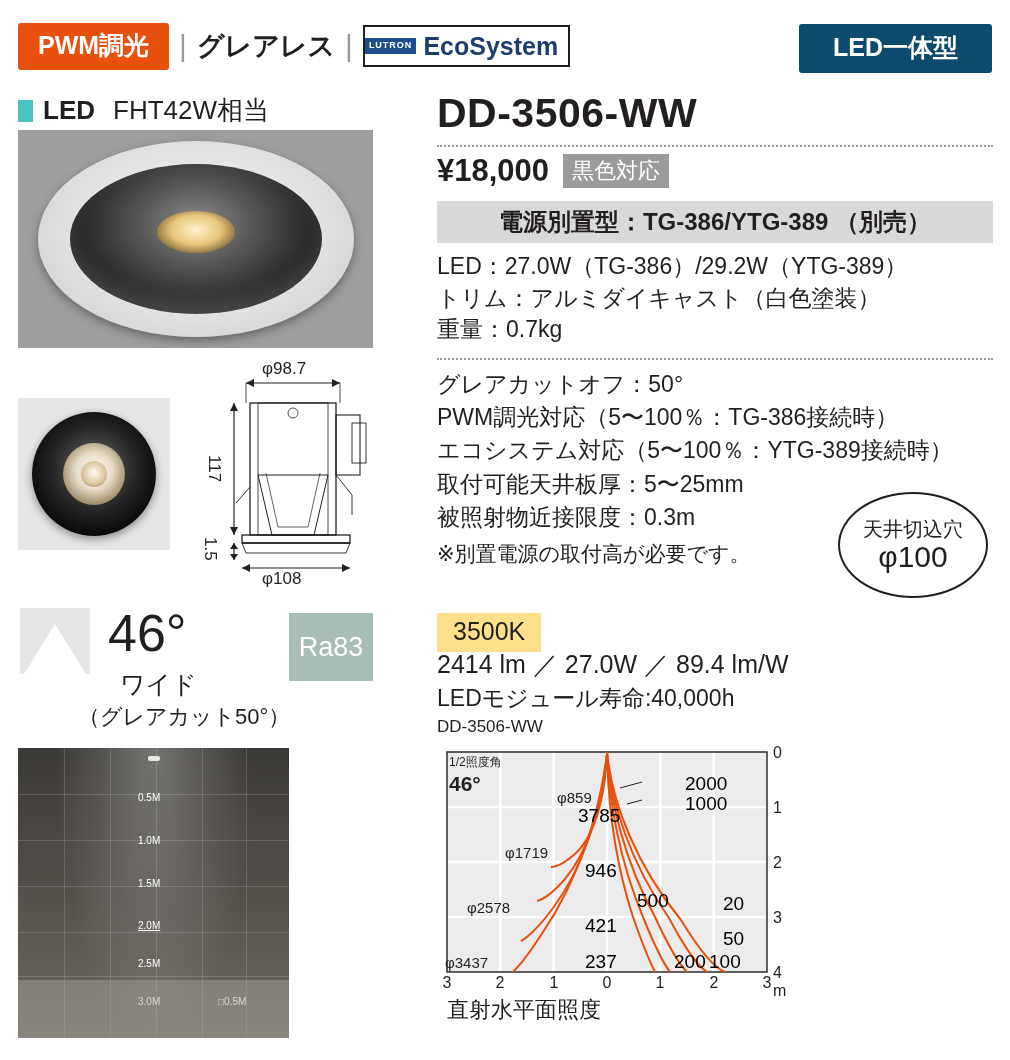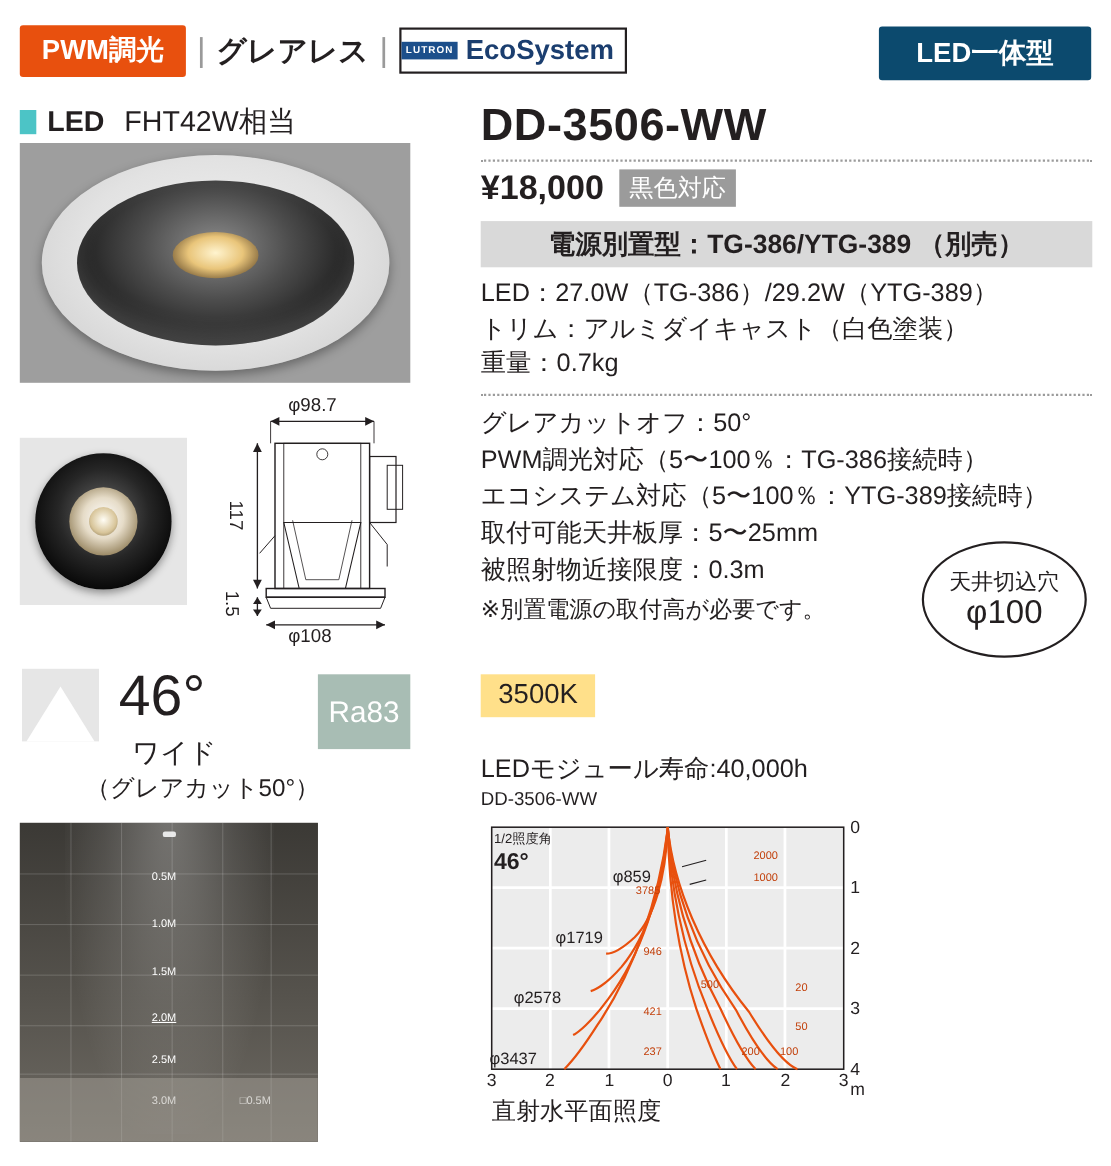--- a/index.html
+++ b/index.html
@@ -155,21 +155,21 @@
 
   .chartwrap{position:absolute;left:437px;top:742px;width:400px;height:248px;}
   .plot{position:absolute;left:10px;top:10px;width:320px;height:220px;background:#ececec;}
   .axis-x{position:absolute;top:232px;left:0;width:340px;font-size:16px;}
   .axis-x span{position:absolute;transform:translateX(-50%);}
   .axis-y{position:absolute;left:336px;top:0;font-size:16px;}
   .axis-y span{position:absolute;}
   .halfangle-box{position:absolute;left:12px;top:12px;font-size:12px;color:#231f20;}
   .halfangle-box b{display:block;font-size:21px;margin-top:1px;}
   .philabel{position:absolute;font-size:15px;color:#231f20;}
-  .luxlabel{position:absolute;font-size:10px;color:#c2410c;}
+  .luxlabel{position:absolute;font-size:19px;color:#000000;}
   .chart-foot{position:absolute;left:447px;top:995px;font-size:22px;}
   .chart-note{position:absolute;left:700px;top:1062px;font-size:12px;color:#231f20;}
   svg{display:block;}
 </style>
 </head>
 <body>
 
 <div class="page">
 
   <div class="badge-row">
@@ -301,20 +301,21 @@
     </div>
     <div class="note">※別置電源の取付高が必要です。</div>
   </div>
 
   <div class="hole">
     <div class="t1">天井切込穴</div>
     <div class="t2">φ100</div>
   </div>
 
   <div class="kelvin">3500K</div>
+  <div class="lumens">2414 lm ／ 27.0W ／ 89.4 lm/W</div>
   <div class="life">LEDモジュール寿命:40,000h</div>
   <div class="chart-title">DD-3506-WW</div>
 
   <div class="chartwrap">
     <div class="plot"></div>
     <svg width="400" height="248" viewBox="0 0 400 248" style="position:absolute;left:0;top:0;">
 
       <g stroke="#ffffff" stroke-width="2.5">
         <line x1="10" y1="65" x2="330" y2="65"></line>
         <line x1="10" y1="120" x2="330" y2="120"></line>

